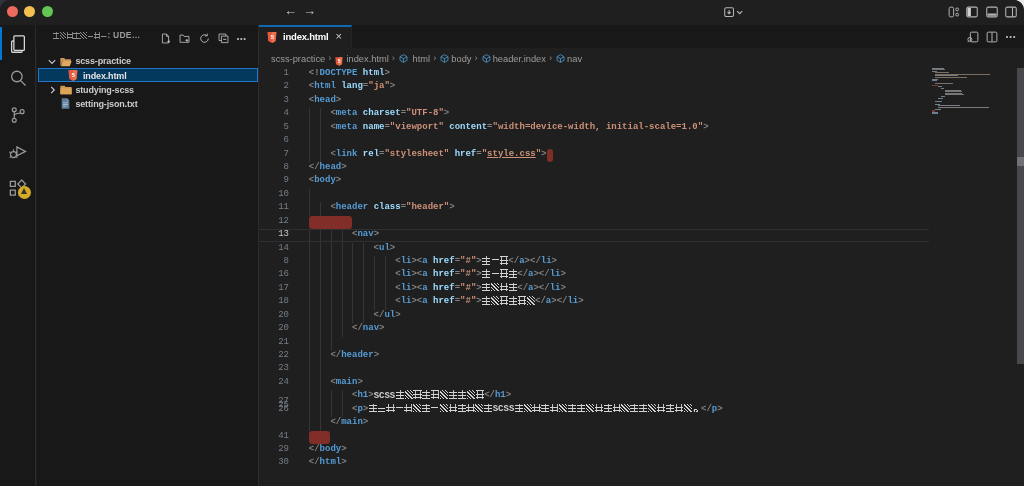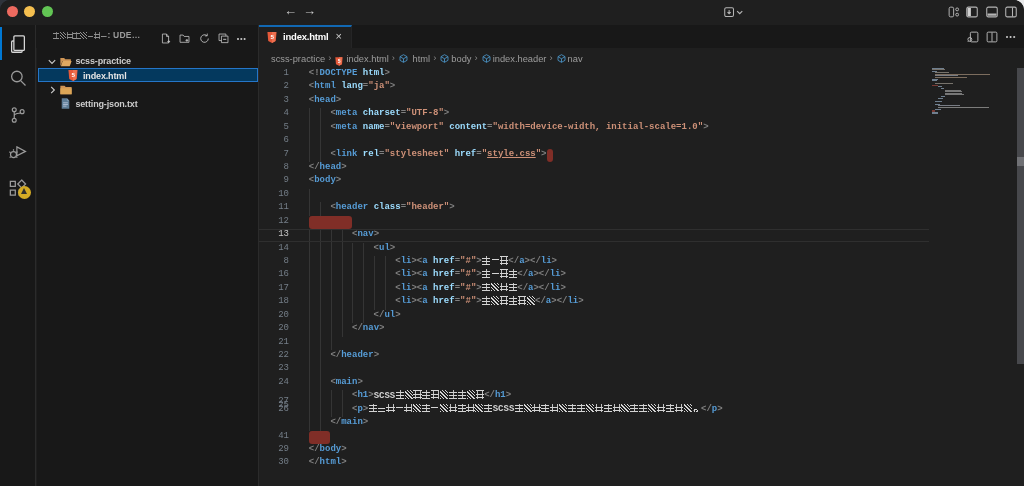--- a/index.html
+++ b/index.html
@@ -153,21 +153,21 @@
 <span>html</span><span class="sep">›</span><svg width="9" height="9" viewBox="0 0 16 16" style="display:inline-block;vertical-align:-1.5px;margin:0 2px 0 1px">
           <g fill="none" stroke="#4fa0d8" stroke-width="1.4">
             <path d="M8 1.2 14.2 4.7v6.6L8 14.8 1.8 11.3V4.7z"></path>
             <path d="M2 5 8 8.4 14 5M8 8.4V14.6"></path>
           </g>
         </svg><span>body</span><span class="sep">›</span><svg width="9" height="9" viewBox="0 0 16 16" style="display:inline-block;vertical-align:-1.5px;margin:0 2px 0 1px">
           <g fill="none" stroke="#4fa0d8" stroke-width="1.4">
             <path d="M8 1.2 14.2 4.7v6.6L8 14.8 1.8 11.3V4.7z"></path>
             <path d="M2 5 8 8.4 14 5M8 8.4V14.6"></path>
           </g>
-        </svg><span>index.header</span><span class="sep">›</span><svg width="9" height="9" viewBox="0 0 16 16" style="display:inline-block;vertical-align:-1.5px;margin:0 2px 0 1px">
+        </svg><span>header.index</span><span class="sep">›</span><svg width="9" height="9" viewBox="0 0 16 16" style="display:inline-block;vertical-align:-1.5px;margin:0 2px 0 1px">
           <g fill="none" stroke="#4fa0d8" stroke-width="1.4">
             <path d="M8 1.2 14.2 4.7v6.6L8 14.8 1.8 11.3V4.7z"></path>
             <path d="M2 5 8 8.4 14 5M8 8.4V14.6"></path>
           </g>
         </svg><span>nav</span></div>
 
   <div class="abs" id="abar"></div>
   <div class="abs" id="ablue"></div>
 
 <svg class="abs aicon on" style="top:35px" width="17" height="17" viewBox="0 0 24 24">
@@ -243,20 +243,23 @@
             <path fill="#e5593a" d="M1 0h22l-2 21.5L12 26 3 21.5z"></path>
             <path fill="#ed7050" d="M12 0v26l7.5-4.3L21.5 0z"></path>
             <text x="12.5" y="17.5" font-family="Liberation Sans" font-size="15" font-weight="bold" fill="#ffffff" text-anchor="middle">5</text>
           </svg>
         </span>
 <div class="trow" style="top:29.3px">
           <span style="position:absolute;left:38.4px">scss-practice</span>
         </div>
 <div class="trow" style="top:43.5px;color:#e4e4e4">
           <span style="position:absolute;left:46px">index.html</span>
+        </div>
+<div class="trow" style="top:57.7px">
+          <span style="position:absolute;left:38.4px">studying-scss</span>
         </div>
 <div class="trow" style="top:71.9px">
           <span style="position:absolute;left:38.4px">setting-json.txt</span>
         </div>
 <svg class="abs" style="left:11px;top:33.5px" width="8" height="6" viewBox="0 0 10 7">
           <path d="M1 1.2 5 5.2 9 1.2" fill="none" stroke="#cccccc" stroke-width="1.4"></path>
         </svg>
 <svg class="abs" style="left:12.5px;top:60.8px" width="6" height="8" viewBox="0 0 7 10">
           <path d="M1.2 1 5.2 5 1.2 9" fill="none" stroke="#cccccc" stroke-width="1.4"></path>
         </svg>

